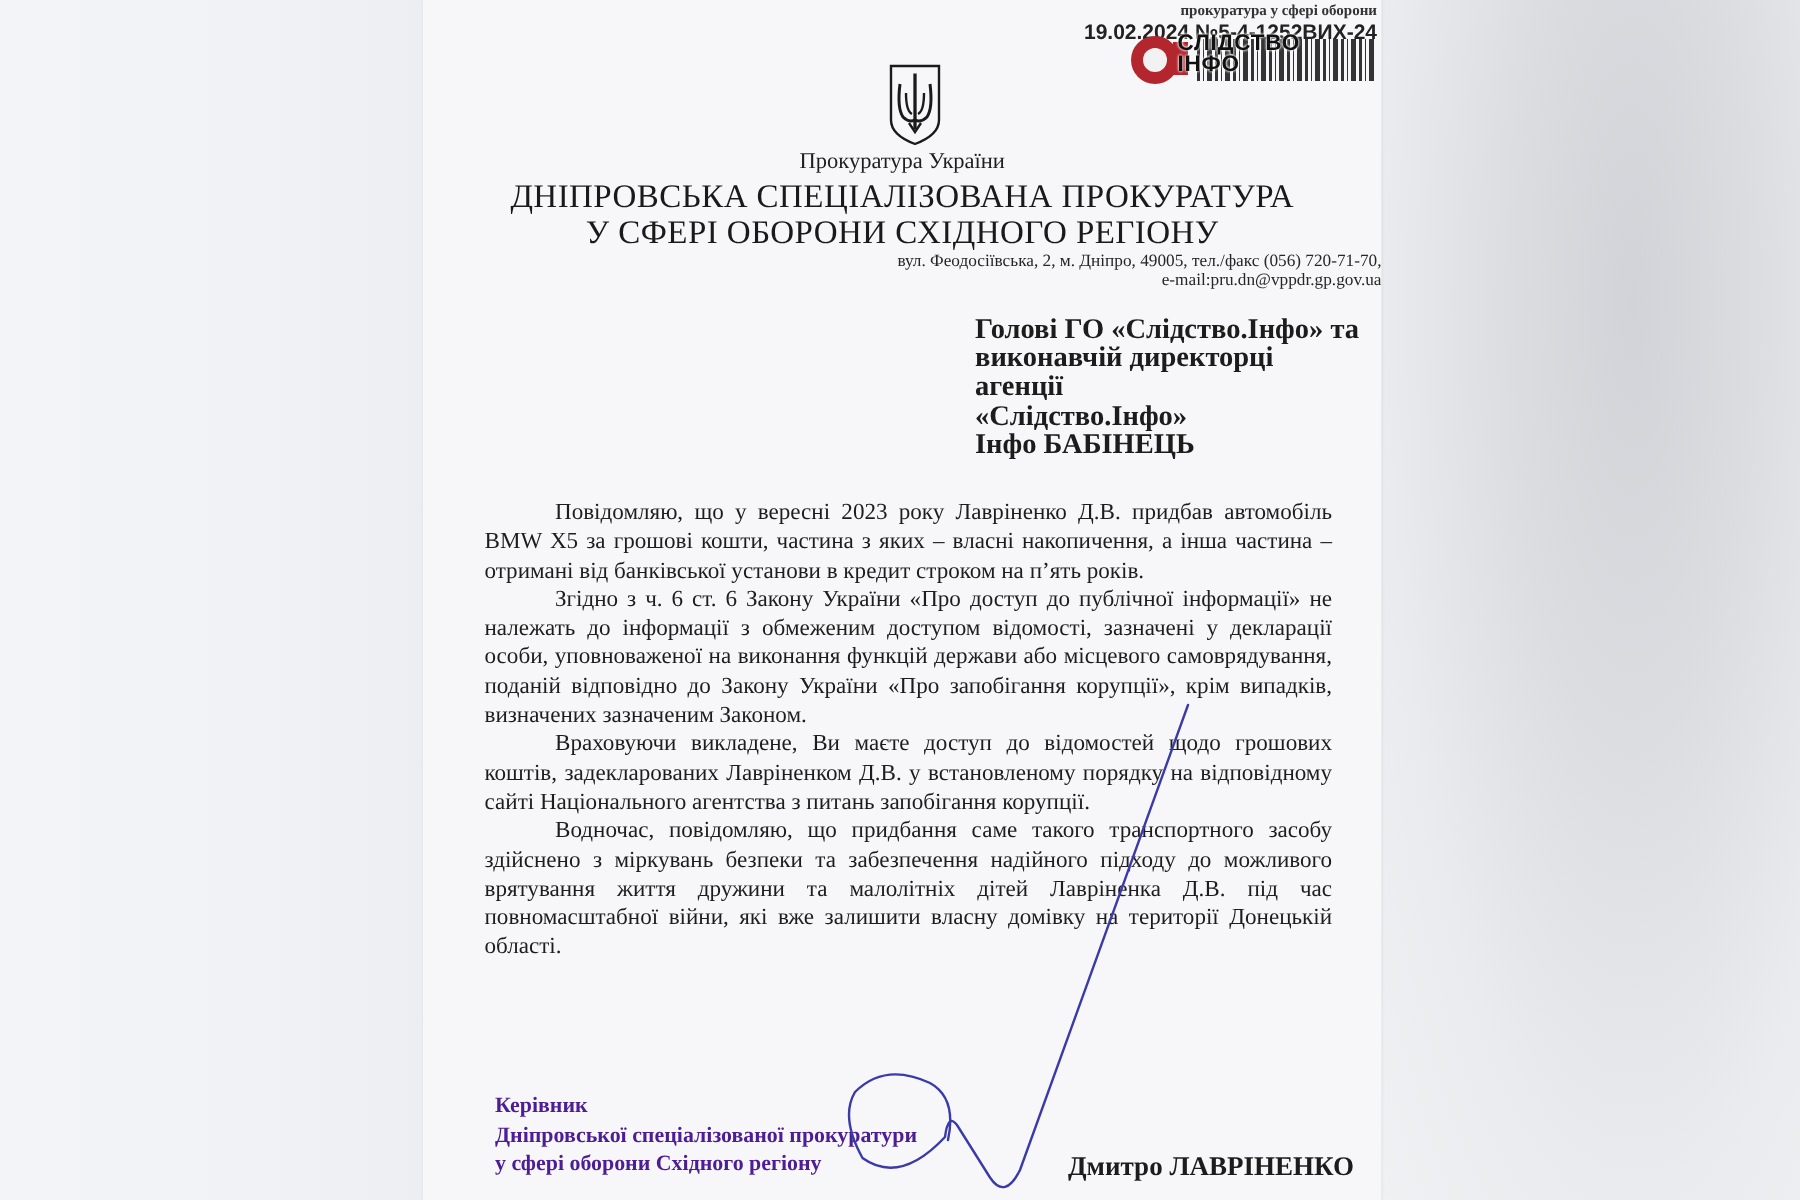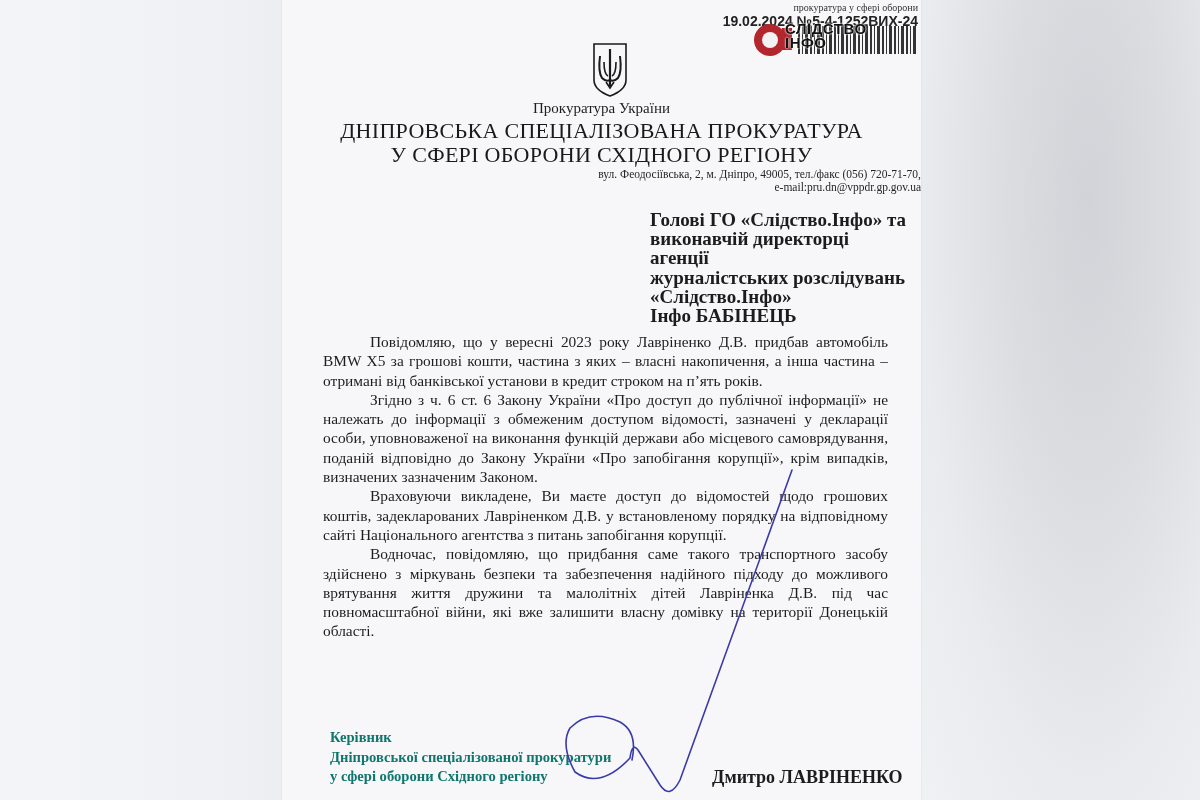--- a/index.html
+++ b/index.html
@@ -22,20 +22,21 @@
       background: #f7f7f9;
       box-shadow: 0 0 2px rgba(0,0,0,0.08);
     }
     .stamp {
       position: absolute; left: 754px; top: 0; width: 166px; height: 58px;
     }
     .stamp-line1 {
       position: absolute; right: 2px; top: 2px;
       font-family: "Liberation Serif", serif; font-size: 10px; color: #333;
       white-space: nowrap;
+      font-weight: bold;
     }
     .stamp-line2 {
       position: absolute; right: 2px; top: 13px;
       font-family: "Liberation Sans", sans-serif; font-size: 14px; font-weight: bold; color: #222;
       white-space: nowrap;
     }
     .barcode {
       position: absolute; left: 44px; top: 26px; width: 120px; height: 28px;
       background: repeating-linear-gradient(90deg, #111 0px, #111 2px, transparent 2px, transparent 4px, #111 4px, #111 5px, transparent 5px, transparent 7px, #111 7px, #111 10px, transparent 10px, transparent 12px);
       opacity: 0.85;
@@ -80,21 +81,21 @@
       position: absolute; left: 650px; top: 210px; width: 260px;
       font-weight: bold; font-size: 19px; line-height: 19.2px; color: #1c1c1c;
     }
     .body-text {
       position: absolute; left: 323px; top: 332px; width: 565px;
       font-size: 15.4px; line-height: 19.3px; color: #1d1d1d; text-align: justify;
     }
     .body-text p { text-indent: 47px; }
     .sig-block {
       position: absolute; left: 330px; top: 728px; width: 330px;
-      font-weight: bold; font-size: 14.6px; line-height: 19.5px; color: #0f766e;
+      font-weight: bold; font-size: 14.6px; line-height: 19.5px; color: #4c1d95;
     }
     .sig-name {
       position: absolute; left: 712px; top: 767px;
       font-weight: bold; font-size: 18px; color: #1c1c1c; white-space: nowrap;
     }
     .signature {
       position: absolute; left: 560px; top: 460px; width: 260px; height: 340px; pointer-events: none;
     }
   </style>
 </head>
@@ -129,21 +130,20 @@
 
 <div class="header-small">Прокуратура України</div>
 <div class="header-big hb1">ДНІПРОВСЬКА СПЕЦІАЛІЗОВАНА ПРОКУРАТУРА</div>
 <div class="header-big hb2">У СФЕРІ ОБОРОНИ СХІДНОГО РЕГІОНУ</div>
 <div class="address ad1">вул. Феодосіївська, 2, м. Дніпро, 49005, тел./факс (056) 720-71-70,</div>
 <div class="address ad2">e-mail:pru.dn@vppdr.gp.gov.ua</div>
 
 <div class="recipient">
   <div>Голові ГО «Слідство.Інфо» та</div>
   <div>виконавчій директорці агенції</div>
-  <div>журналістських розслідувань</div>
   <div>«Слідство.Інфо»</div>
   <div>Інфо БАБІНЕЦЬ</div>
 </div>
 
 <div class="body-text">
   <p>Повідомляю, що у вересні 2023 року Лавріненко Д.В. придбав автомобіль BMW X5 за грошові кошти, частина з яких – власні накопичення, а інша частина – отримані від банківської установи в кредит строком на п’ять років.</p>
   <p>Згідно з ч. 6 ст. 6 Закону України «Про доступ до публічної інформації» не належать до інформації з обмеженим доступом відомості, зазначені у декларації особи, уповноваженої на виконання функцій держави або місцевого самоврядування, поданій відповідно до Закону України «Про запобігання корупції», крім випадків, визначених зазначеним Законом.</p>
   <p>Враховуючи викладене, Ви маєте доступ до відомостей щодо грошових коштів, задекларованих Лавріненком Д.В. у встановленому порядку на відповідному сайті Національного агентства з питань запобігання корупції.</p>
   <p>Водночас, повідомляю, що придбання саме такого транспортного засобу здійснено з міркувань безпеки та забезпечення надійного підходу до можливого врятування життя дружини та малолітніх дітей Лавріненка Д.В. під час повномасштабної війни, які вже залишити власну домівку на території Донецькій області.</p>
 </div>

